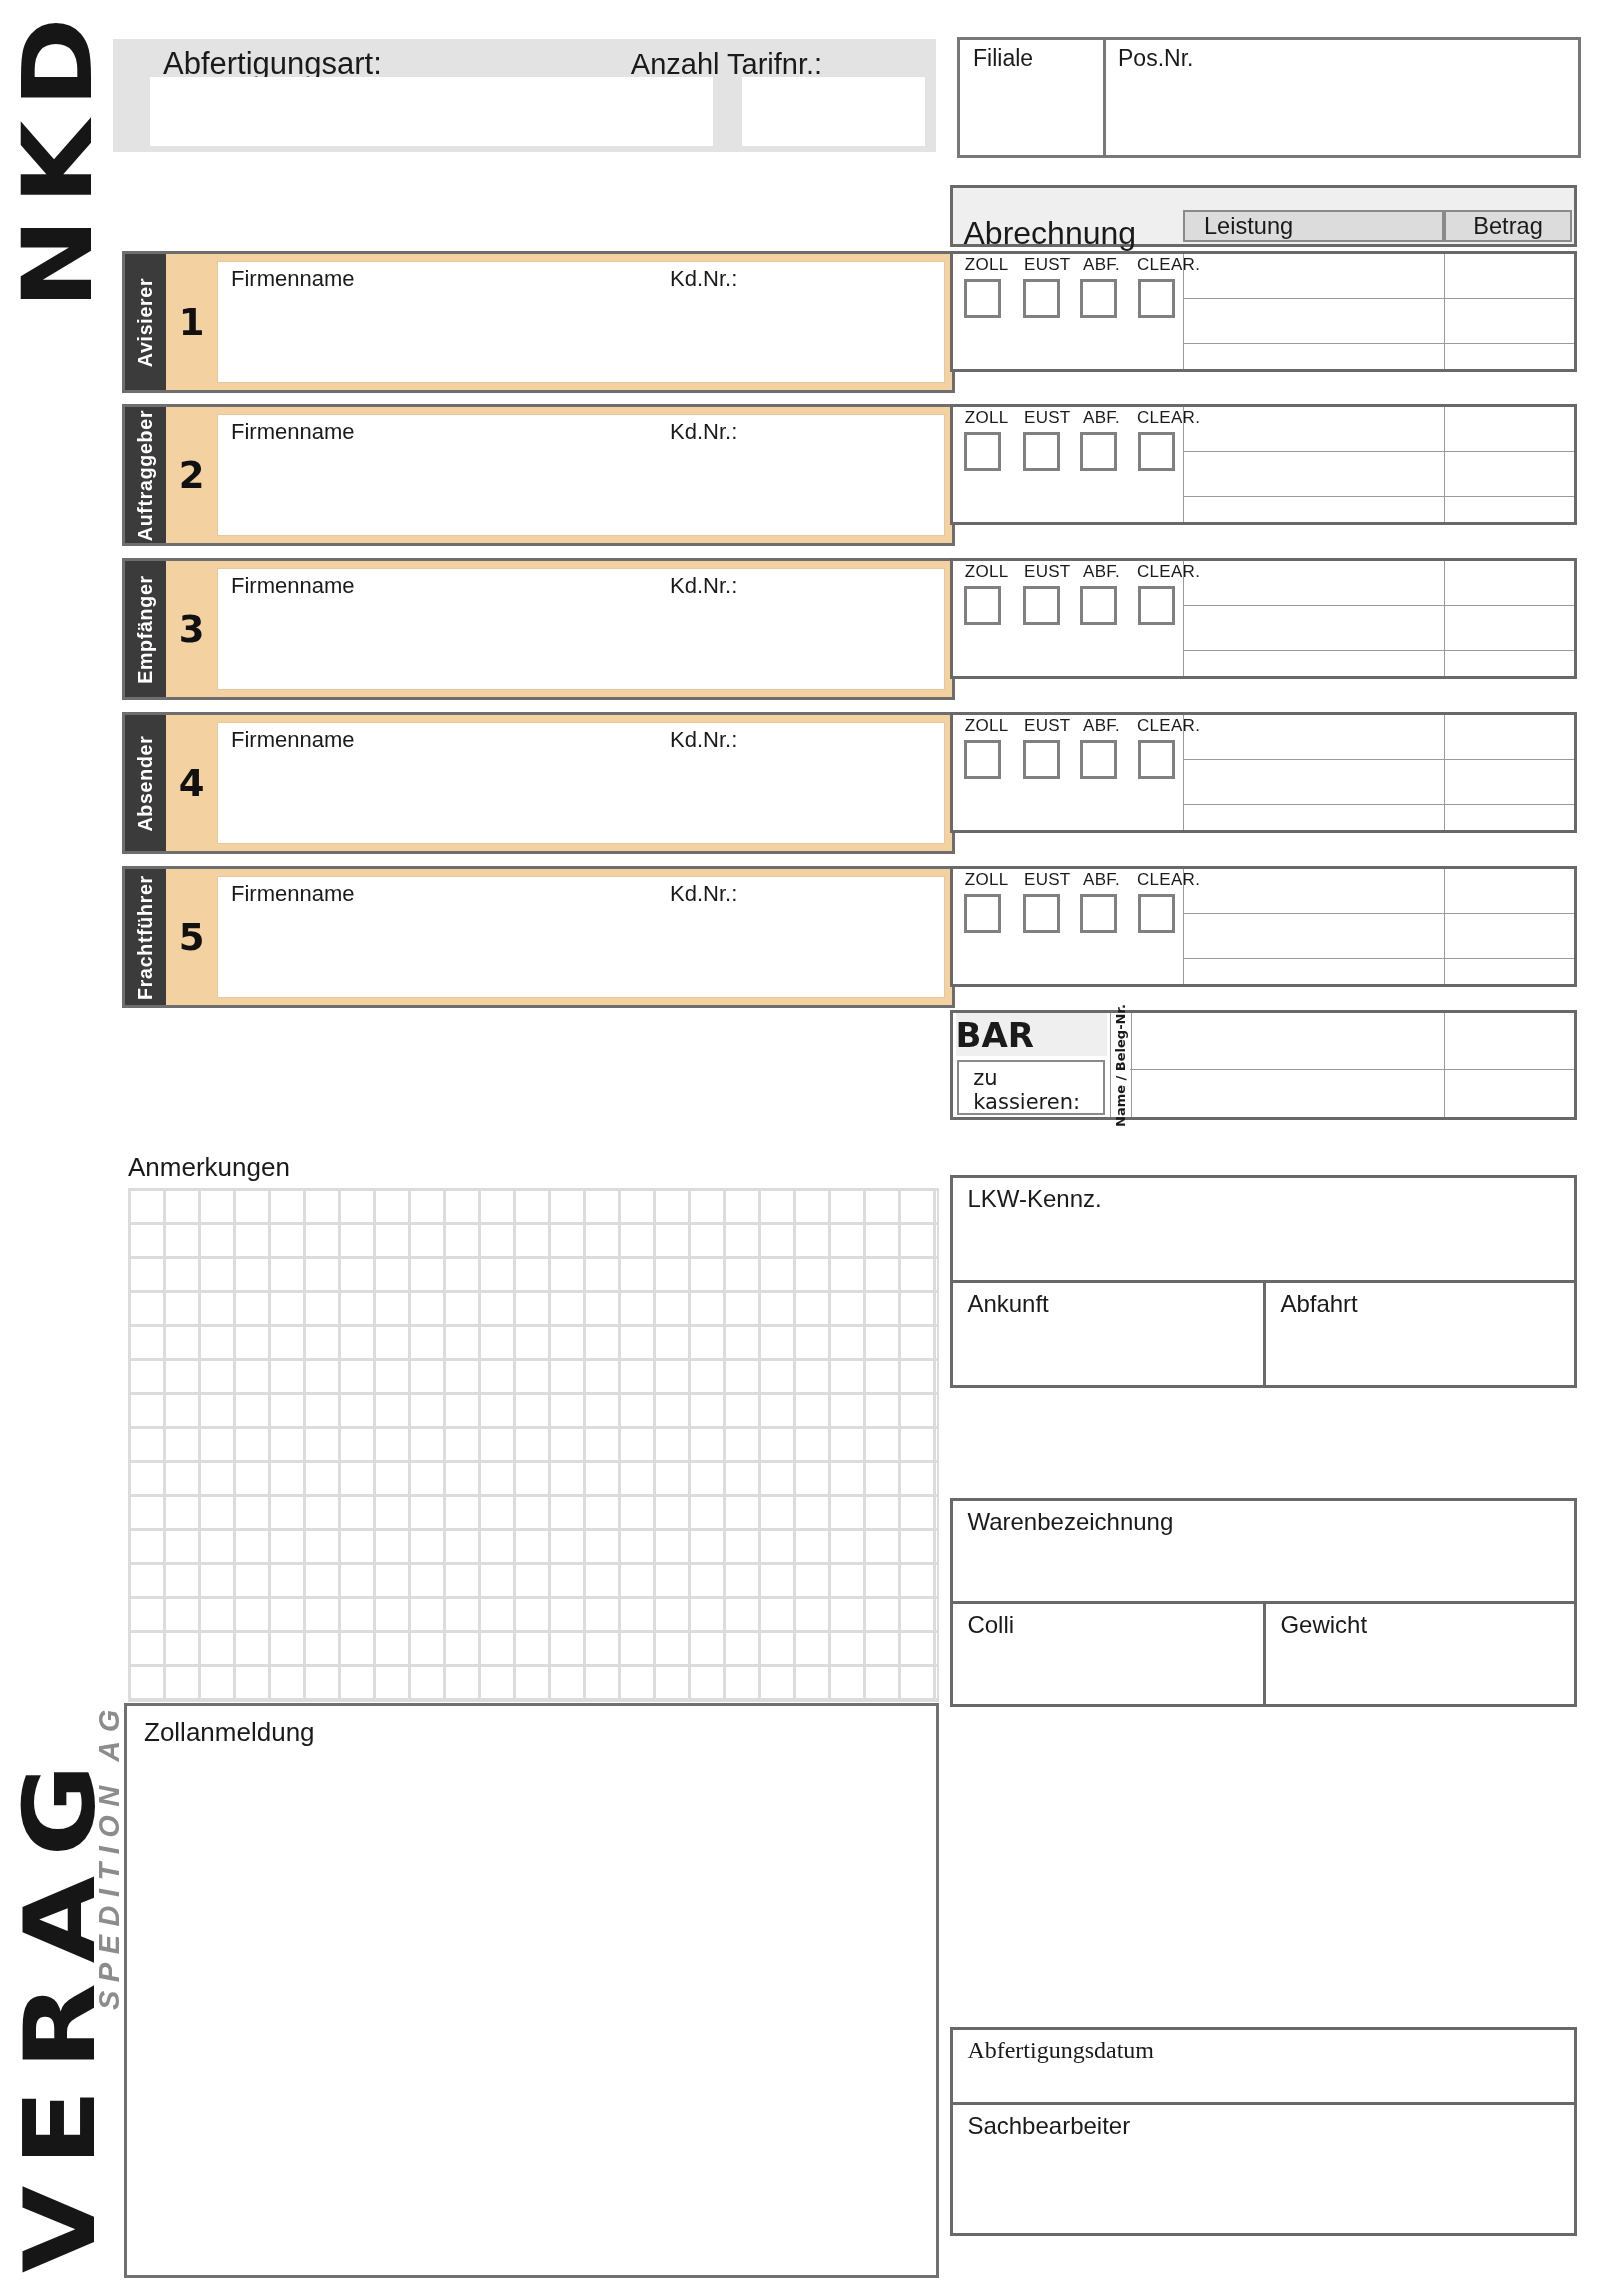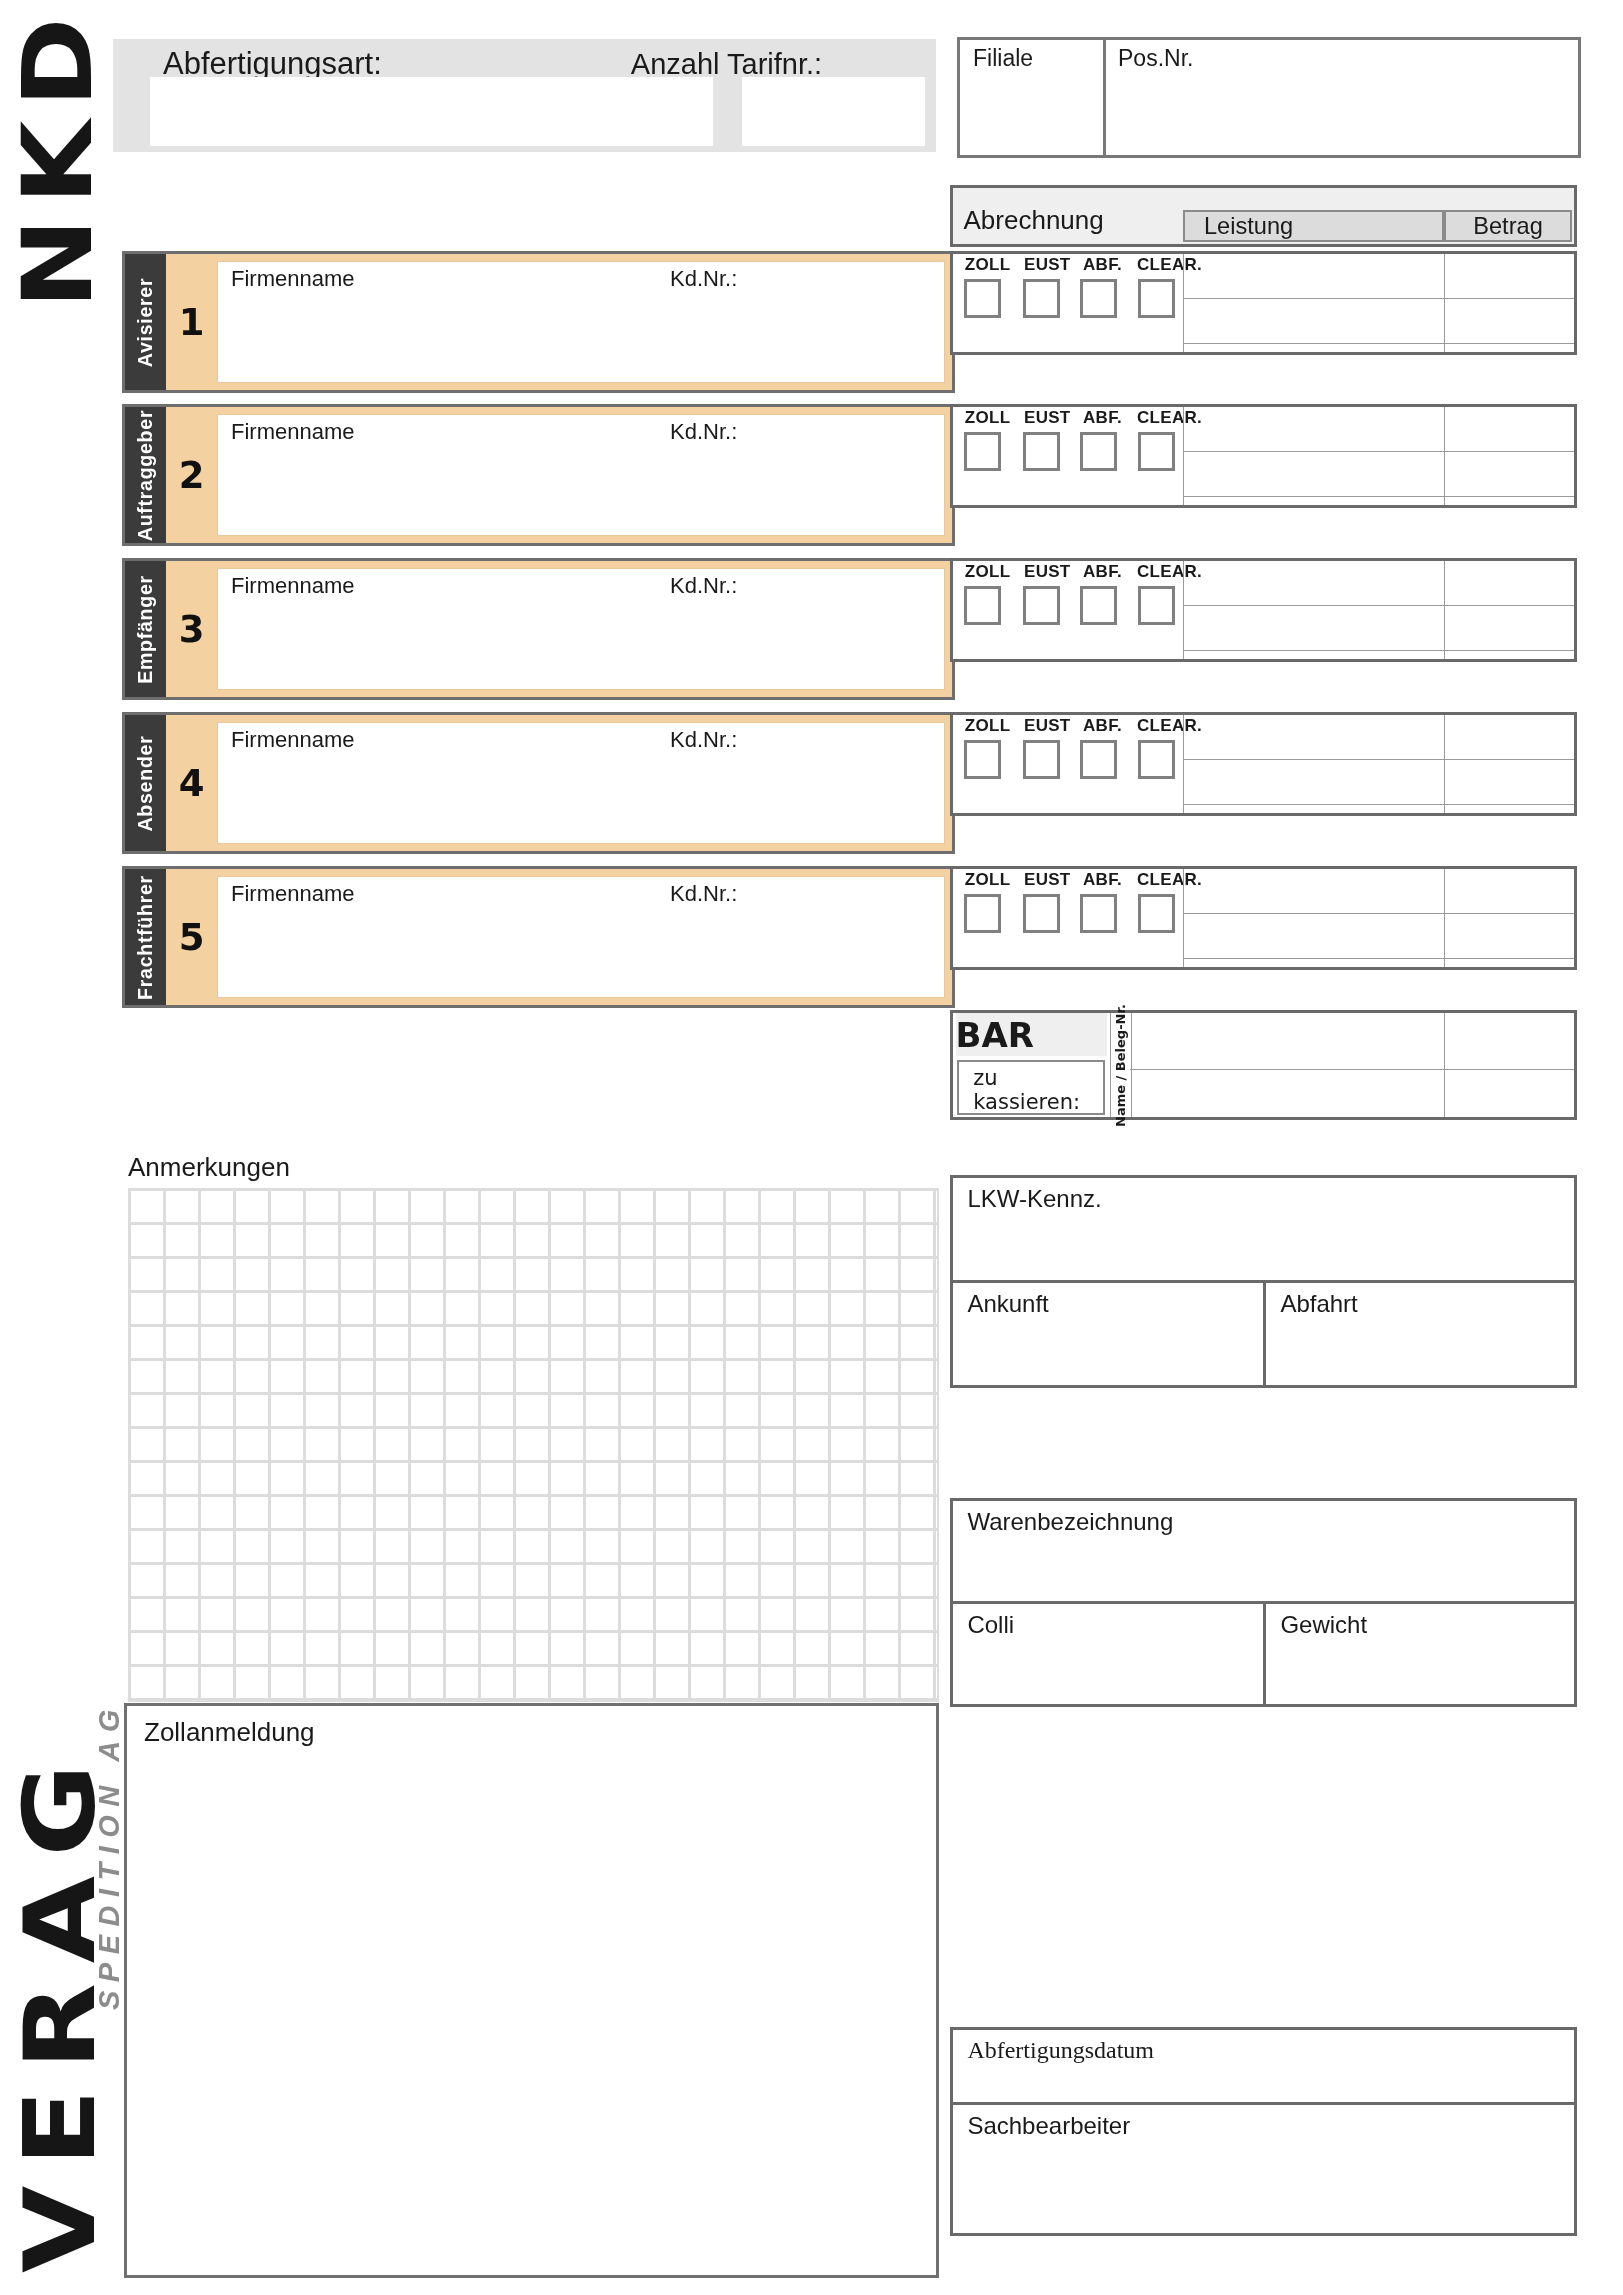--- a/index.html
+++ b/index.html
@@ -21,40 +21,40 @@
   #tarif-label{left:419px;top:9.2px;width:389px;text-align:center;font-size:29px;}
   #tarif-input{left:629px;top:38px;width:183px;height:69px;background:#ffffff;}
   #filiale-box{left:957px;top:37px;width:618px;height:115px;border:3.3px solid #787878;background:#fff;}
   #filiale-divider{left:143px;top:0;width:2.6px;height:100%;background:#787878;}
   .cell-label{font-size:23px;}
   #filiale-label{left:13px;top:5.2px;}
   #posnr-label{left:158px;top:5.2px;}
   
   .acol{left:950px;width:627px;border:3.9px solid #696969;background:#ffffff;box-sizing:border-box;}
   #abr-header{position:absolute;top:185px;height:62px;background:#efefef;}
-  #abr-title{left:10.5px;top:17px;font-size:26px;}
+  #abr-title{left:10.5px;top:27px;font-size:32px;}
   .subcell{position:absolute;top:22px;height:32px;background:#dcdcdc;border:2px solid #8a8a8a;
            box-sizing:border-box;display:flex;align-items:center;font-size:23.6px;}
   #leistung-cell{left:230px;width:261px;padding-left:19px;text-align:center;}
   #betrag-cell{left:491px;width:128px;justify-content:center;}
   
   .pblock{position:absolute;left:122px;width:833px;height:142px;border:3.3px solid #6e6e6e;
           background:#f3d1a0;box-sizing:border-box;}
   .pstrip{position:absolute;left:0;top:0;width:41px;height:100%;background:#3b3b3b;
           display:flex;align-items:center;justify-content:center;}
   .pstrip span{transform:rotate(-90deg);white-space:nowrap;color:#ffffff;
                font-size:19.6px;font-weight:600;letter-spacing:0.7px;}
   .pnum{position:absolute;left:41px;top:0;width:51px;height:100%;display:flex;align-items:center;
         justify-content:center;font-size:37px;font-weight:800;font-family:"DejaVu Sans",sans-serif;color:#111;}
   .pbox{position:absolute;left:92px;top:7.2px;right:7.2px;bottom:7.2px;background:#ffffff;
         border:1.3px solid #e8c79c;}
   .flabel{position:absolute;left:13px;top:3.9px;font-size:22px;}
   .klabel{position:absolute;left:452px;top:3.9px;font-size:22px;}
   
-  .ablock{position:absolute;height:104px;font-weight:bold;}
+  .ablock{position:absolute;height:121px;}
   .cbl{position:absolute;top:1.3px;font-size:17px;letter-spacing:0.3px;}
   .cbl1{left:11.8px;}.cbl2{left:71px;}.cbl3{left:130px;}.cbl4{left:184px;}
   .cb{position:absolute;top:25px;width:31px;height:33px;border:3.9px solid #808080;background:#fff;}
   .cb1{left:11px;}.cb2{left:70px;}.cb3{left:127px;}.cb4{left:185px;}
   .vdiv{position:absolute;top:0;bottom:0;width:1.3px;background:#9a9a9a;}
   .vdiv1{left:230px;}.vdiv2{left:491px;}
   .hsep{position:absolute;left:230px;right:0;height:1.3px;background:#9a9a9a;}
   .hsep1{top:44px;}.hsep2{top:89px;}
   .rowsarea{position:absolute;left:232px;top:0;right:0;bottom:0;}
   

